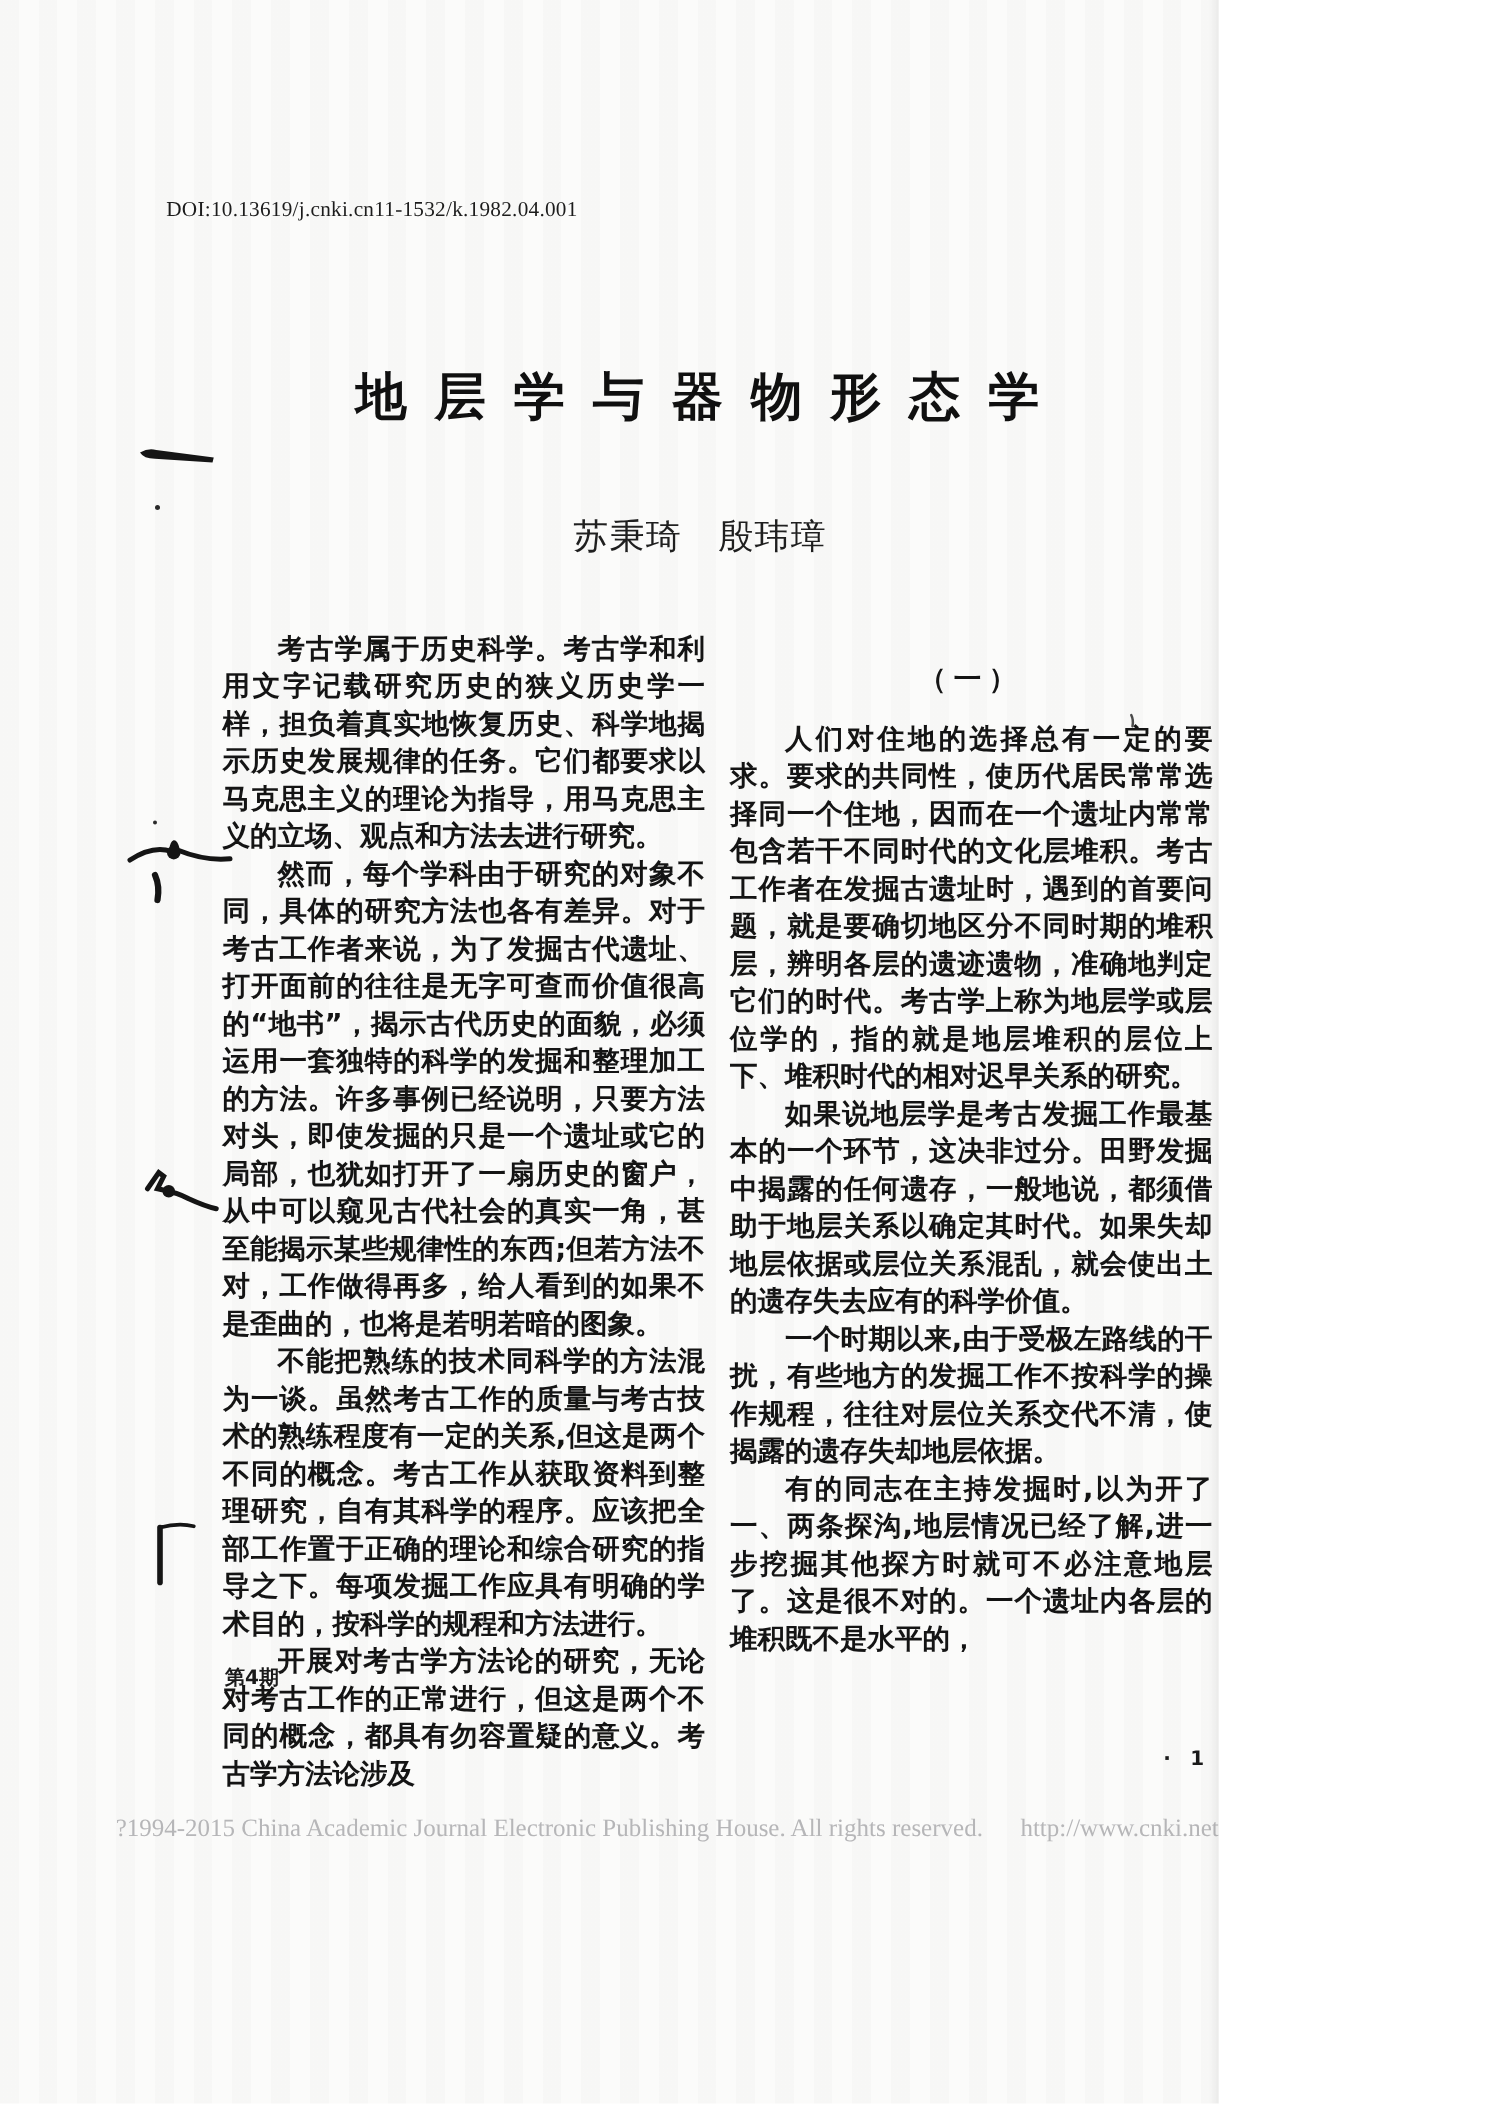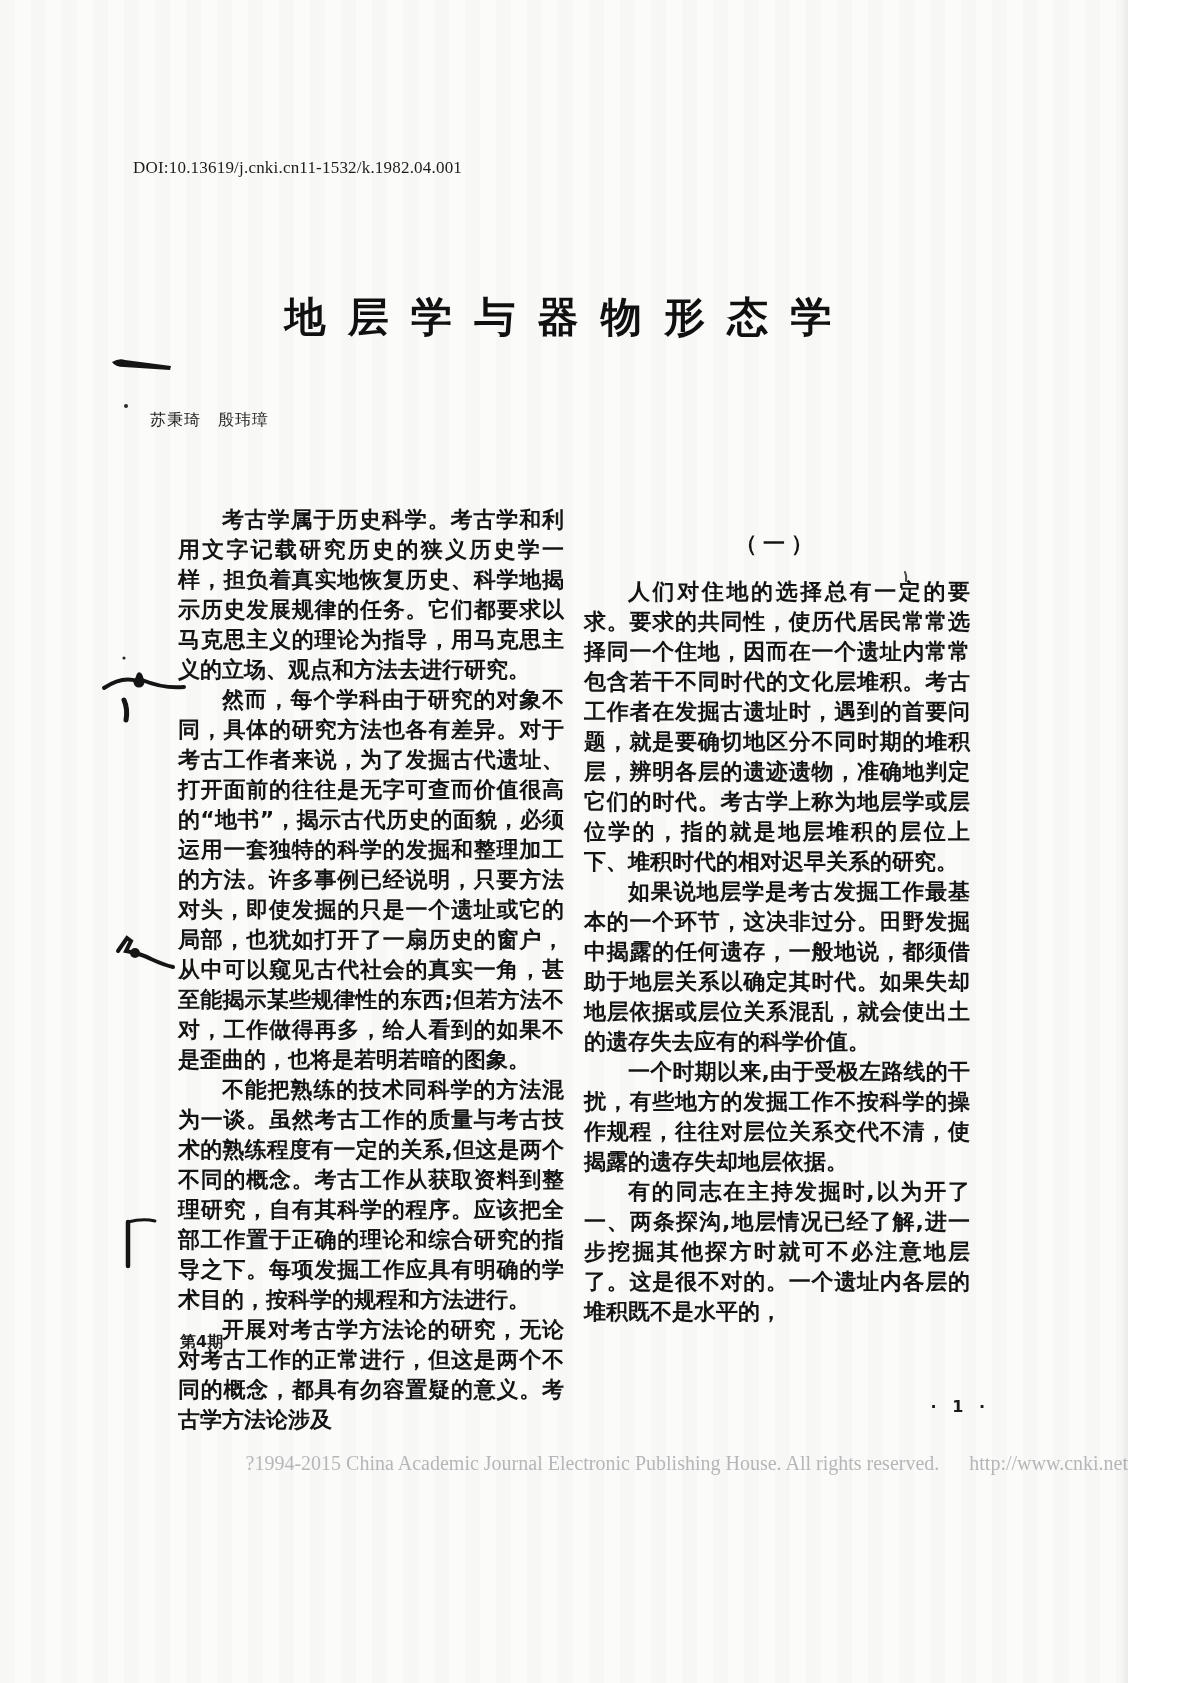--- a/index.html
+++ b/index.html
@@ -1,18 +1,18 @@
 <!DOCTYPE html>
 <html><head>
 <meta charset="utf-8">
 <style>
   html,body { margin:0; padding:0; background:#ffffff; }
   .page {
     position:relative;
-    width:1128px; height:1683px;
+    width:975px; height:1683px;
     background:
       repeating-linear-gradient(90deg, rgba(0,0,0,0.015) 0 15px, rgba(0,0,0,0) 15px 31px),
       #fbfbfa;
     font-family:"DejaVu Sans", sans-serif;
     color:#161616;
     overflow:hidden;
   }
   .page::after{
     content:""; position:absolute; top:0; right:0; width:8px; height:100%;
     background:linear-gradient(90deg, rgba(0,0,0,0) , rgba(0,0,0,0.05));
@@ -23,21 +23,21 @@
     font-family:"Liberation Serif", serif;
     font-size:17px; letter-spacing:0.2px; color:#1c1c1c; white-space:nowrap;
   }
   .title {
     position:absolute; left:150px; top:290px; width:820px;
     text-align:center; font-size:41px; font-weight:bold; color:#101010;
     letter-spacing:4px; white-space:nowrap;
   }
   .authors {
     position:absolute; left:150px; top:410px; width:820px;
-    text-align:left; font-size:16px; font-weight:500; color:#1f1f1f;
+    text-align:center; font-size:28px; font-weight:500; color:#1f1f1f;
     font-family:"DejaVu Serif", serif; letter-spacing:1px;
   }
   .col {
     position:absolute; top:505px; width:386px;
     font-size:22px; line-height:30px; font-weight:bold;
     text-align:justify; color:#141414;
   }
   .col-left  { left:178px; }
   .col-right { left:584px; }
   .col p { margin:0; text-indent:2em; }

